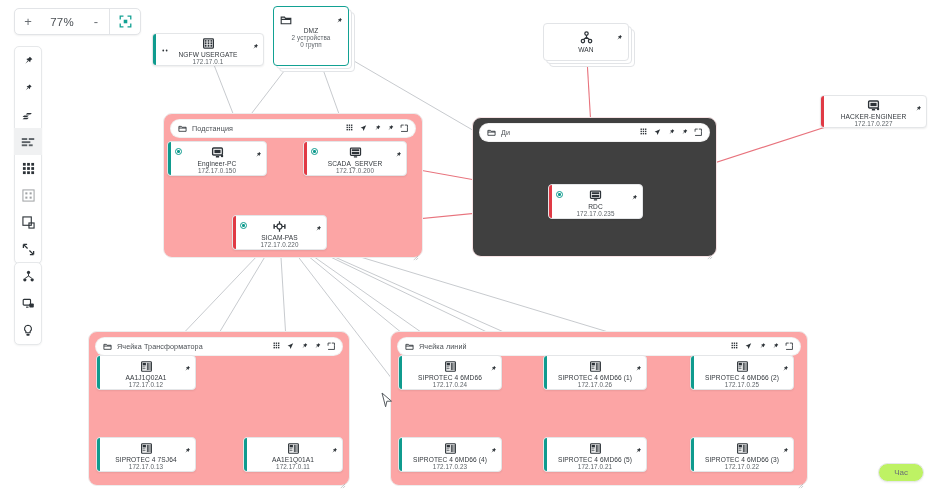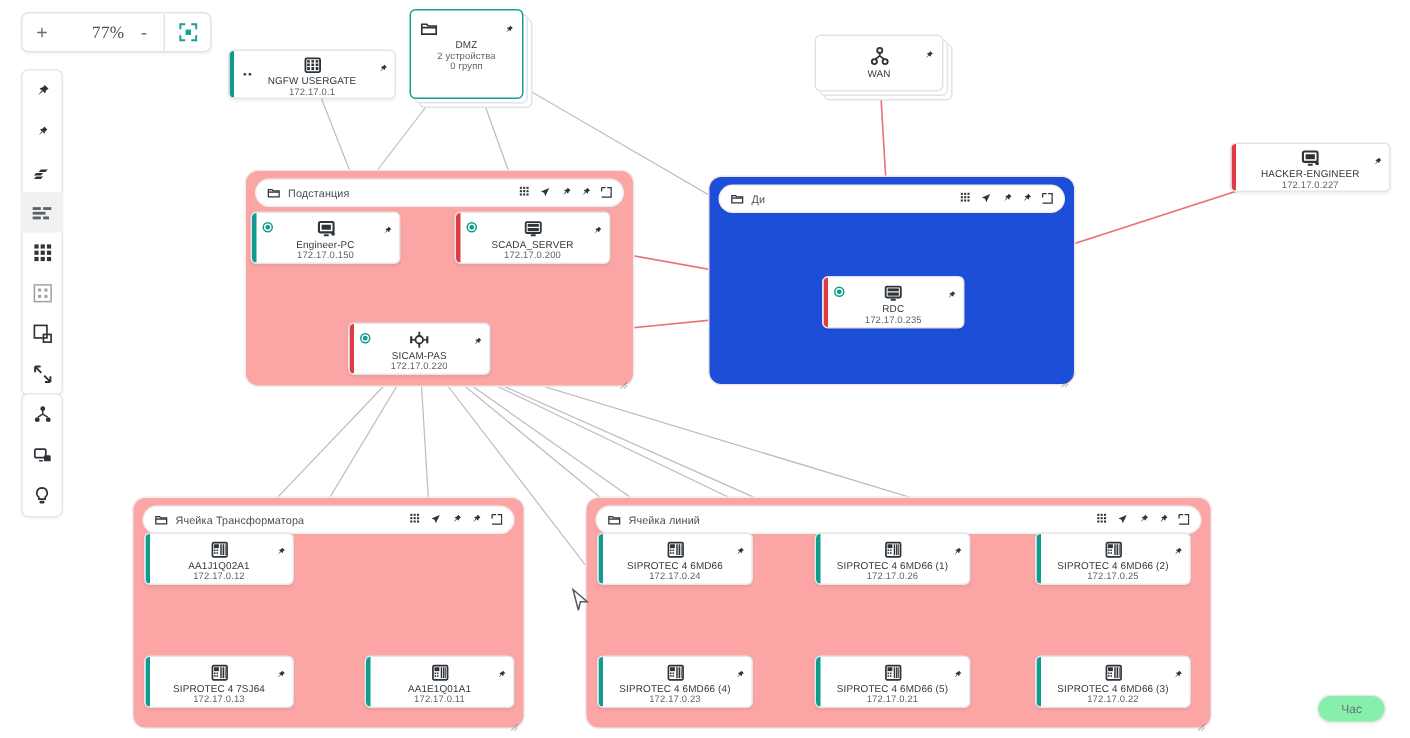--- a/index.html
+++ b/index.html
@@ -30,22 +30,22 @@
     z-index: 40;
   }
   .zoom-seg { display: flex; align-items: center; }
   .zoom-btn {
     width: 26px; height: 100%;
     display: flex; align-items: center; justify-content: center;
     font-size: 13px; color: #6b7075; cursor: pointer;
     background: transparent; border: none;
   }
   .zoom-val {
-    width: 42px; text-align: right;
-    font-size: 11.5px; color: #4a4f54; letter-spacing: .2px; font-family: Liberation Serif, serif;
+    width: 42px; text-align: center;
+    font-size: 11.5px; color: #4a4f54; letter-spacing: .2px;
   }
   .zoom-sep { width: 1px; background: #e2e4e7; }
   .zoom-fit {
     width: 30px; display: flex; align-items: center; justify-content: center;
     cursor: pointer;
   }
 
   
   .tool-col {
     position: absolute; left: 14px;
@@ -68,21 +68,21 @@
   .tool-btn.dim svg { opacity: .45; }
 
   
   .group {
     position: absolute;
     border-radius: 9px;
     border: 1px solid #ededed;
     background: #fca5a5;
     z-index: 5;
   }
-  .group.alert { background: #1d4ed8; border-color: #f7e3e5; }
+  .group.alert { background: #404040; border-color: #f7e3e5; }
   .group-hdr {
     position: absolute; left: 7px; top: 6px; right: 7px;
     height: 17px;
     background: #fff;
     border-radius: 9px;
     display: flex; align-items: center;
     padding: 0 7px 0 7px;
     box-shadow: 0 0 0 1px #f0f0f0;
   }
   .group-title {
@@ -152,21 +152,21 @@
   .stack-label { font-size: 6.6px; color: #32373c; margin-top: 2px; letter-spacing: .1px; }
   .stack-sub { font-size: 6.3px; color: #5d6368; letter-spacing: .1px; }
   .stack-folder { position: absolute; left: 6px; top: 5px; }
   .stack-pin { position: absolute; right: 5px; top: 4px; }
 
   
   .time-pill {
     position: absolute; right: 16px; bottom: 10px;
     padding: 4px 15px;
     border: 1px solid #e6e8ea; border-radius: 11px;
-    background: #86efac; font-size: 8px; color: #6b7075;
+    background: #bef264; font-size: 8px; color: #6b7075;
     box-shadow: 0 1px 2px rgba(0,0,0,.05);
     z-index: 40;
   }
 
   
   .cursor { position: absolute; z-index: 60; pointer-events: none; }
 </style>
 </head>
 <body>
 

